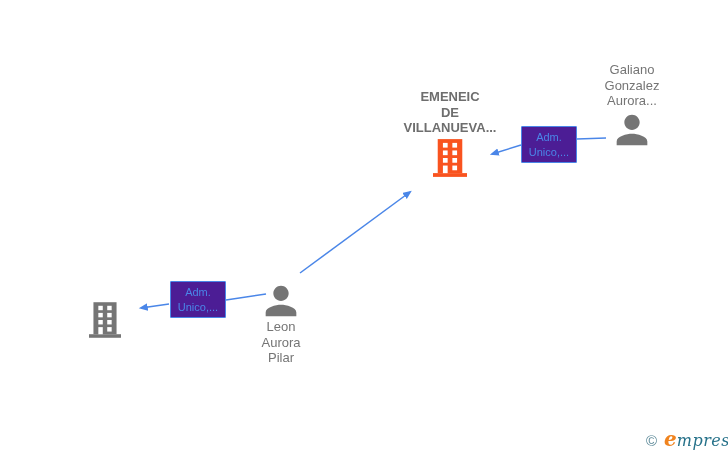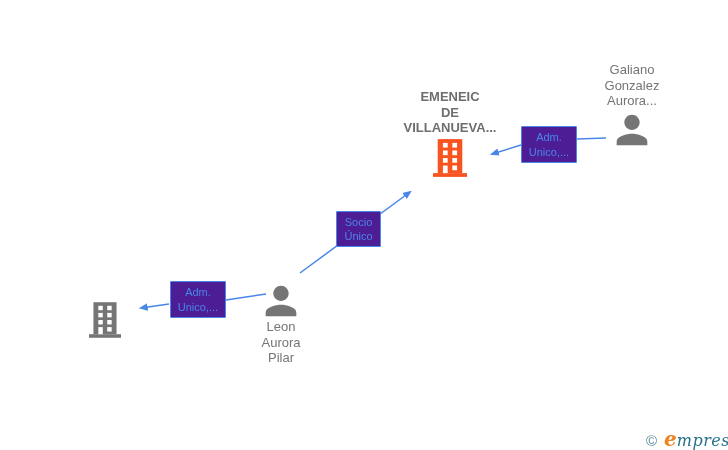--- a/index.html
+++ b/index.html
@@ -126,22 +126,20 @@
 Aurora...</div>
 
   <div class="node-label" style="left:201px; top:319px;">Leon
 Aurora
 Pilar</div>
 
 
   <div class="edge-label" style="left:521px; top:126px; width:56px; height:37px;">Adm.
 Unico,...</div>
 
-  <div class="edge-label" style="left:336px; top:211px; width:45px; height:36px;">Socio
-Único</div>
 
   <div class="edge-label" style="left:170px; top:281px; width:56px; height:37px;">Adm.
 Unico,...</div>
 
   <div class="logo">
     <span class="copy">©</span>
     <span class="brand-e">e</span>
     <span class="brand-rest">mpresia</span>
   </div>
 

